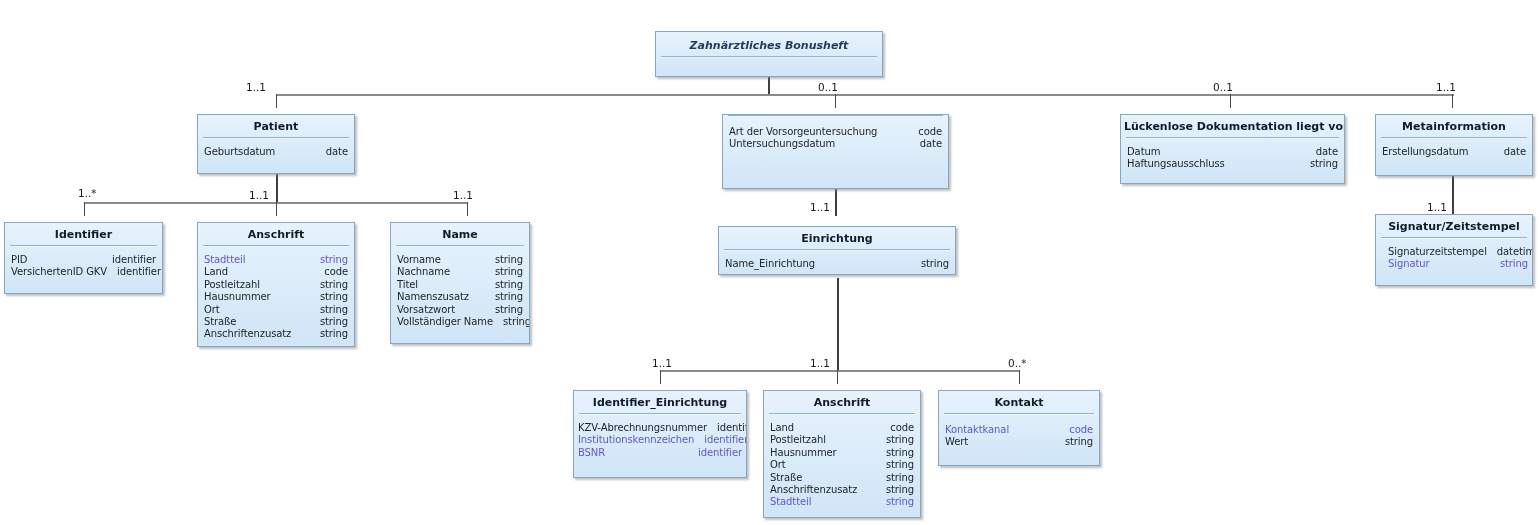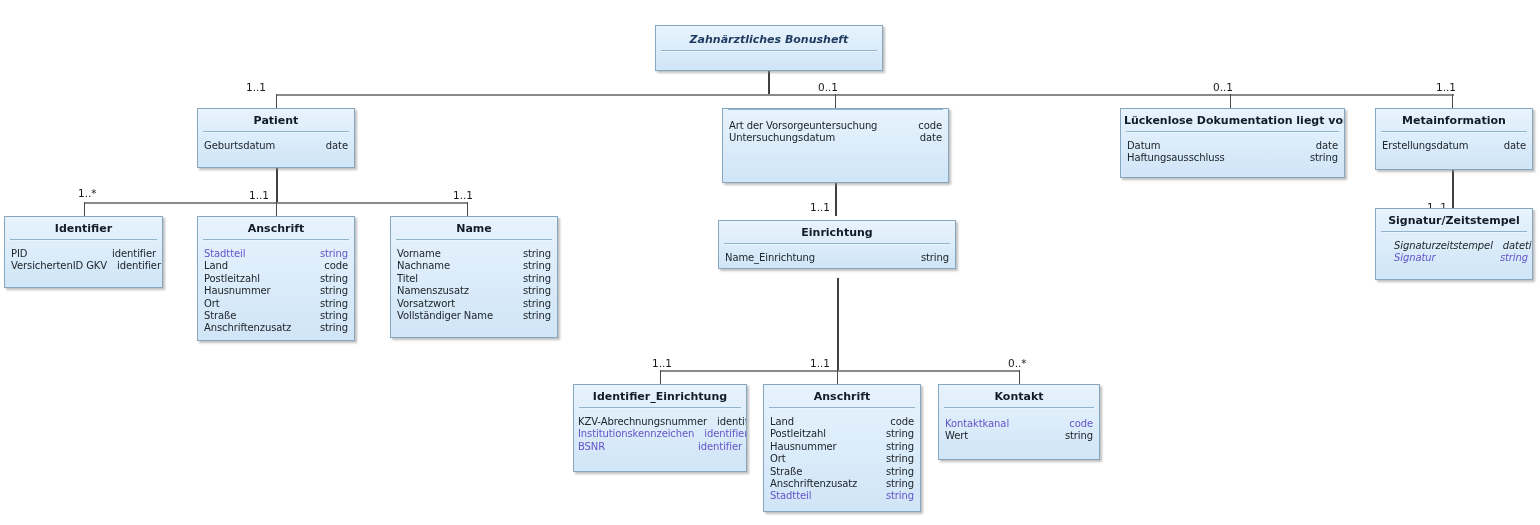--- a/index.html
+++ b/index.html
@@ -8,21 +8,21 @@
     --attribute-text:#20262b; --link-text:#6455c8; --connector-horizontal:#8a8a8a;
     --connector-vertical:#3f3f3f; --cardinality-text:#1a1a1a; --background:#ffffff;
   }
   *{margin:0;padding:0;box-sizing:border-box;}
   html,body{width:1540px;height:525px;overflow:hidden;}
   body{background:var(--background);font-family:"DejaVu Sans","Liberation Sans",sans-serif;}
   #diagram{position:relative;width:1540px;height:525px;}
   .entity{
     position:absolute;border:1px solid var(--box-border);
     background:linear-gradient(to bottom,var(--box-fill-top),var(--box-fill-bottom));
-    box-shadow:2px 2px 2px rgba(140,140,140,.55);overflow:hidden;
+    box-shadow:2px 2px 2px rgba(140,140,140,.55);overflow:hidden;margin-top:6px;
   }
   .entity .title{
     font-size:11px;font-weight:bold;text-align:center;color:var(--title-text);
     padding:5px 3px 4px;white-space:nowrap;
   }
   .entity.root .title{font-style:italic;color:var(--root-title-text);padding-top:7px;}
   .entity .sep{border-top:1px solid var(--box-separator);border-bottom:1px solid #eaf4fc;margin:0 5px;}
   .entity .attrs{padding:7px 6px 0;}
   .row{display:flex;justify-content:space-between;line-height:12.4px;white-space:nowrap;}
   .row .an,.row .at{font-size:10px;letter-spacing:-0.1px;color:var(--attribute-text);}
@@ -173,21 +173,21 @@
         <span class="an">Straße</span>
         <span class="at">string</span>
       </div>
       <div class="row">
         <span class="an">Anschriftenzusatz</span>
         <span class="at">string</span>
       </div>
     </div>
   </div>
 
-  <div class="entity" style="left:390px;top:216px;width:168px;height:122px;">
+  <div class="entity" style="left:390px;top:216px;width:140px;height:122px;">
     <div class="title">Name</div>
     <div class="sep"></div>
     <div class="attrs">
       <div class="row">
         <span class="an">Vorname</span>
         <span class="at">string</span>
       </div>
       <div class="row">
         <span class="an">Nachname</span>
         <span class="at">string</span>
@@ -218,21 +218,21 @@
       <div class="row">
         <span class="an">Name_Einrichtung</span>
         <span class="at">string</span>
       </div>
     </div>
   </div>
 
   <div class="entity" style="left:1375px;top:208px;width:158px;height:72px;">
     <div class="title">Signatur/Zeitstempel</div>
     <div class="sep"></div>
-    <div class="attrs" style="padding-left:18px;padding-right:4px;font-style:italic;">
+    <div class="attrs" style="padding-left:12px;padding-right:4px;">
       <div class="row">
         <span class="an">Signaturzeitstempel</span>
         <span class="at">datetime</span>
       </div>
       <div class="row lnk">
         <span class="an">Signatur</span>
         <span class="at">string</span>
       </div>
     </div>
   </div>

